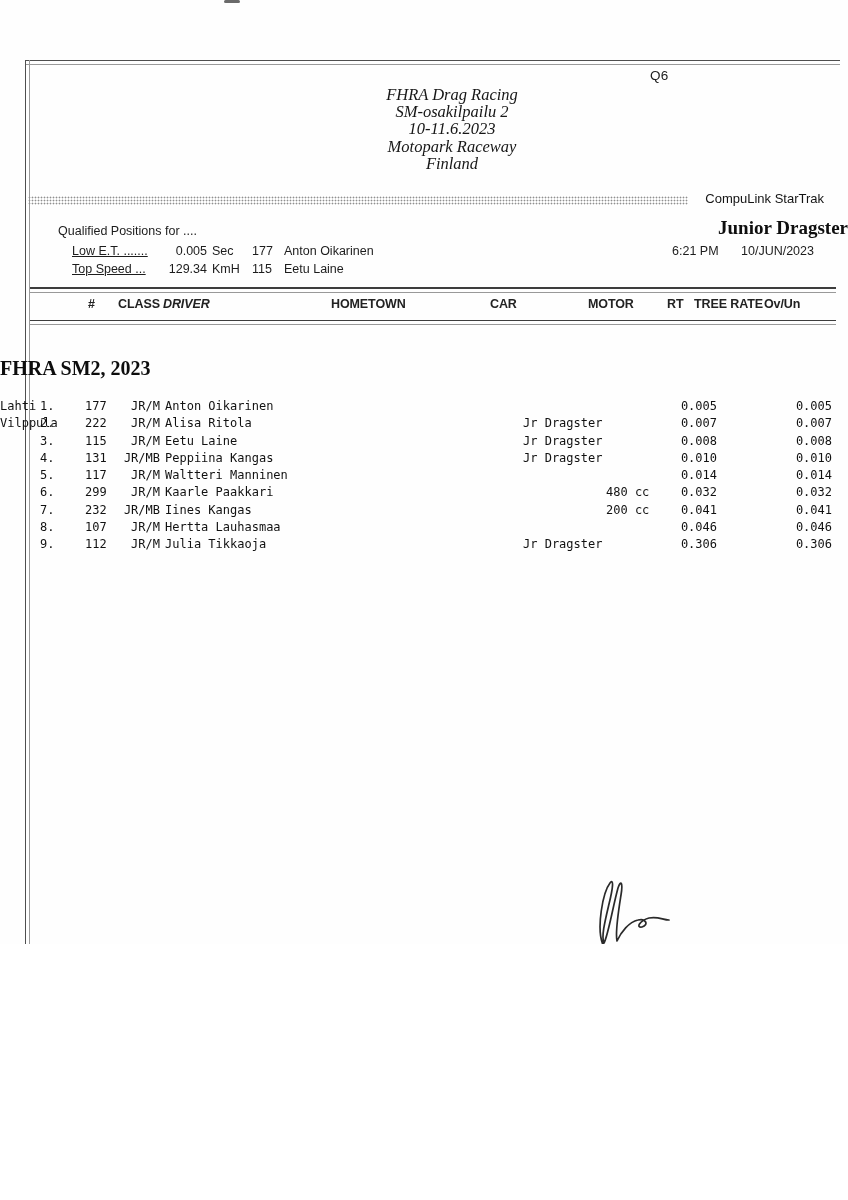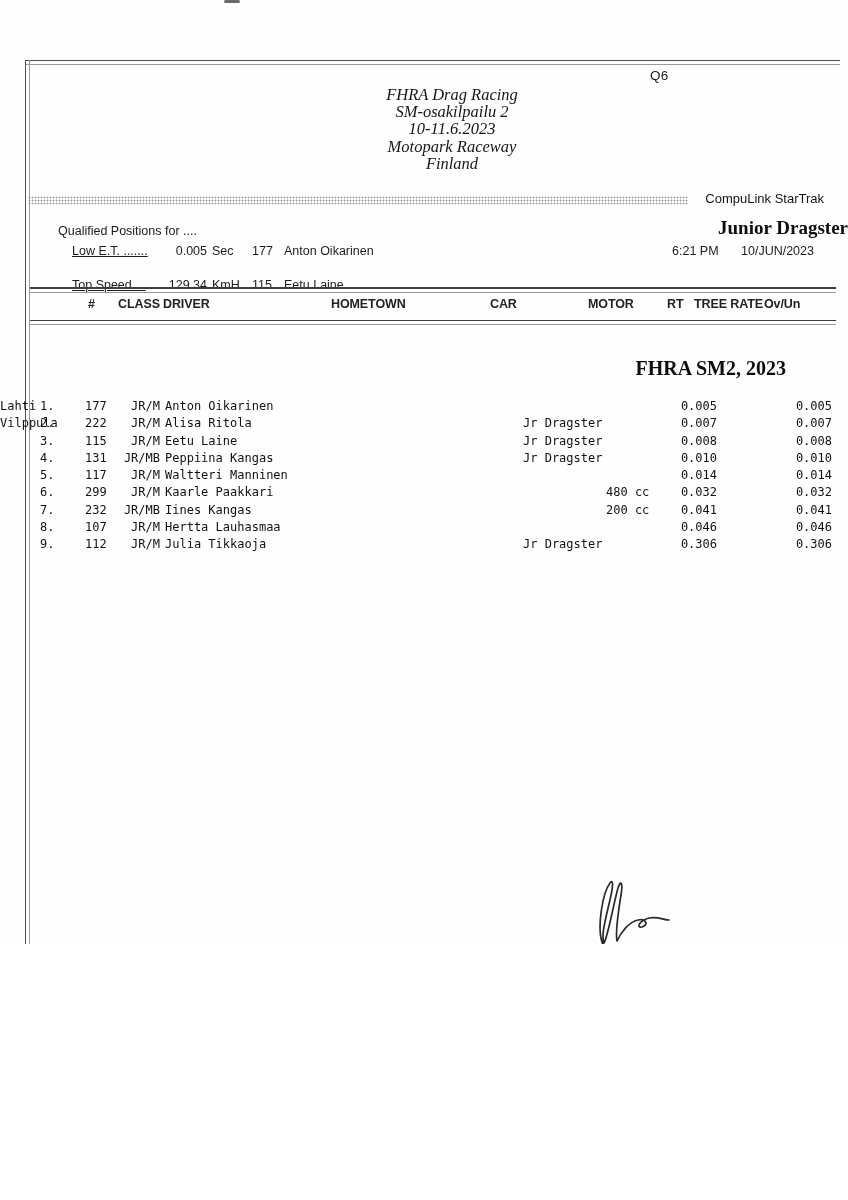--- a/index.html
+++ b/index.html
@@ -42,29 +42,29 @@
   .st-unit{position:absolute;left:212px;}
   .st-num{position:absolute;left:252px;}
   .st-driver{position:absolute;left:284px;}
   .st-time{position:absolute;left:672px;}
   .st-date{position:absolute;left:741px;}
   
   .thead{position:absolute;left:0;top:297px;width:848px;height:16px;
     font-size:12.5px;font-weight:600;letter-spacing:-0.1px;color:#222;}
   .h-rank{position:absolute;left:88px;}
   .h-cls{position:absolute;left:118px;}
-  .h-driver{position:absolute;left:163px;}
+  .h-driver{position:absolute;left:163px;font-style:italic;}
   .h-home{position:absolute;left:331px;}
   .h-car{position:absolute;left:490px;}
   .h-motor{position:absolute;left:588px;}
   .h-rt{position:absolute;left:667px;}
   .h-tree{position:absolute;left:694px;}
   .h-ovun{position:absolute;left:764px;}
   
-  .section-title{left:0;top:357px;width:786px;text-align:right;
+  .section-title{left:0;top:357px;width:786px;text-align:left;
     font-family:"Liberation Serif", serif;font-weight:bold;font-size:20px;color:#0d0d0d;}
   
   .rows{position:absolute;left:0;top:399px;width:848px;
     font-family:"DejaVu Sans Mono", monospace;font-size:12px;color:#111;}
   .row{position:relative;height:17.3px;}
   .row span{position:absolute;white-space:pre;}
   .c-rank{left:40px;}
   .c-num{left:85px;}
   .c-cls{left:118px;width:42px;text-align:right;}
   .c-driver{left:165px;}
@@ -102,21 +102,21 @@
 
   <div class="statline" style="top:244px;">
     <span class="st-label">Low E.T. .......</span>
     <span class="st-value">0.005</span>
     <span class="st-unit">Sec</span>
     <span class="st-num">177</span>
     <span class="st-driver">Anton Oikarinen</span>
     <span class="st-time">6:21 PM</span>
     <span class="st-date">10/JUN/2023</span>
   </div>
-  <div class="statline" style="top:278px;">
+  <div class="statline" style="top:262px;">
     <span class="st-label">Top Speed ...</span>
     <span class="st-value">129.34</span>
     <span class="st-unit">KmH</span>
     <span class="st-num">115</span>
     <span class="st-driver">Eetu Laine</span>
   </div>
 
   <div class="dbl-h rule-above-head"></div>
   <div class="thead">
     <span class="h-rank">#</span>

